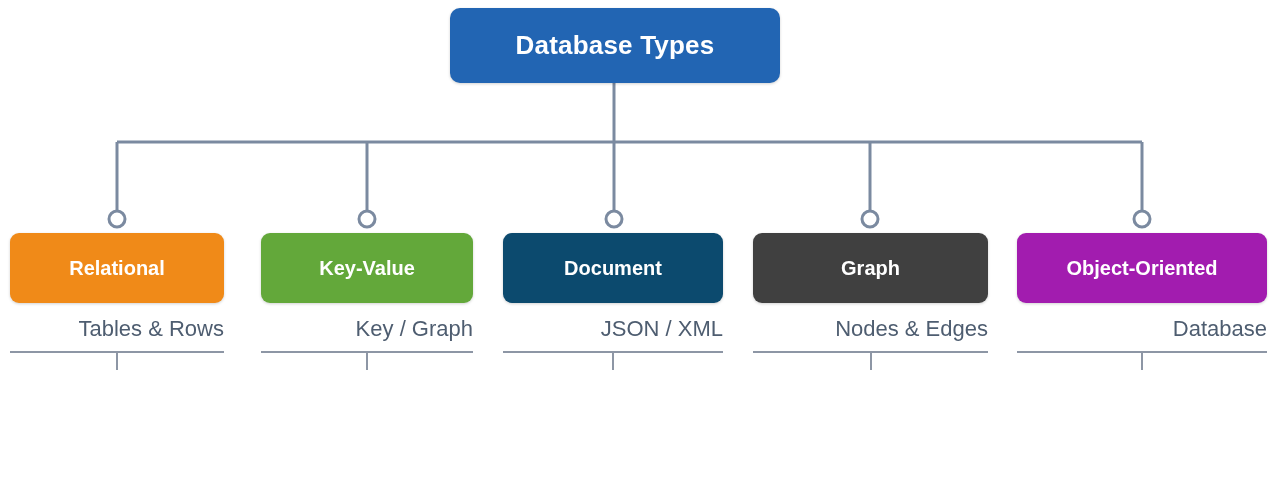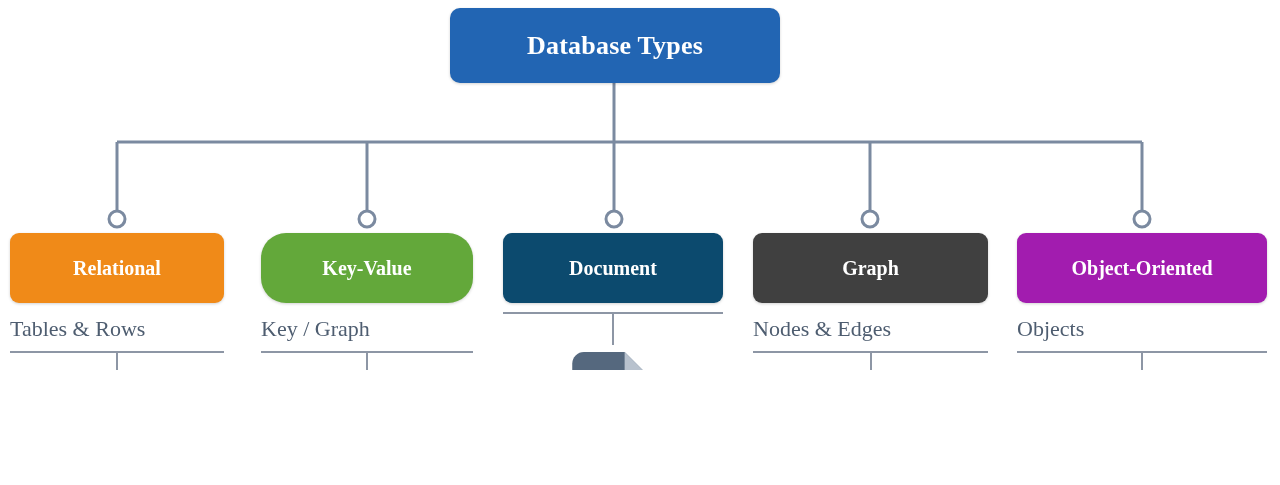--- a/index.html
+++ b/index.html
@@ -1,39 +1,39 @@
 <!DOCTYPE html>
 <html><head>
 <meta charset="utf-8">
 <style>
   html,body{margin:0;padding:0;background:#ffffff;}
   .canvas{
     position:relative;
     width:1280px;height:370px;
     background:#ffffff;
-    font-family:Liberation Serif, serif;
+    font-family:Liberation Sans, sans-serif;
     overflow:hidden;
   }
   .connectors{position:absolute;left:0;top:0;z-index:1;}
   .root-box{
     position:absolute;left:450px;top:8px;width:330px;height:75px;
     border-radius:10px;z-index:2;
     display:flex;align-items:center;justify-content:center;
     box-shadow:0 1px 3px rgba(0,0,0,.18);
   }
   .root-label{color:#ffffff;font-size:26px;font-weight:bold;letter-spacing:.2px;}
   .branch{position:absolute;top:233px;z-index:2;}
   .node-box{
     height:70px;border-radius:9px;
     display:flex;align-items:center;justify-content:center;
     box-shadow:0 1px 3px rgba(0,0,0,.18);
   }
   .node-label{color:#ffffff;font-size:20px;font-weight:bold;white-space:nowrap;}
   .subtitle{
-    margin-top:13px;text-align:left;
+    margin-top:13px;text-align:right;
     font-size:22px;color:#4e5d70;line-height:26px;white-space:nowrap;
   }
   .rule{margin-top:9px;border-top:2px solid #8d96a5;width:100%;}
   .tick{width:2px;height:31px;background:#8d96a5;margin:0 auto 5px auto;}
   .icon-wrap{height:100px;display:flex;align-items:center;justify-content:center;}
 </style>
 </head>
 <body>
 
 <div class="canvas">
@@ -78,21 +78,21 @@
         <rect x="35" y="41" width="30" height="17" rx="3" fill="#8ba0b3"></rect>
         <rect x="69" y="41" width="31" height="17" rx="3" fill="#8ba0b3"></rect>
         <rect x="0" y="62" width="31" height="17" rx="3" fill="#8ba0b3"></rect>
         <rect x="35" y="62" width="30" height="17" rx="3" fill="#8ba0b3"></rect>
         <rect x="69" y="62" width="31" height="17" rx="3" fill="#8ba0b3"></rect>
       </svg>
     </div>
   </div>
 
   <div class="branch" style="left:261px;width:212px;">
-    <div class="node-box" style="background-color: rgb(99, 168, 58); border-radius: 25px;">
+    <div class="node-box" style="background-color: rgb(99, 168, 58);">
       <span class="node-label">Key-Value</span>
     </div>
     <div class="subtitle">Key / Graph</div>
     <div class="rule"></div>
     <div class="tick"></div>
     <div class="icon-wrap">
       <svg width="132" height="102" viewBox="0 0 135 105">
         <g transform="translate(52,12) rotate(30)">
           <rect x="0" y="0" width="84" height="50" rx="13" fill="#54718f"></rect>
           <circle cx="62" cy="28" r="10" fill="#ffffff"></circle>
@@ -101,20 +101,21 @@
         <circle cx="27" cy="30" r="27" fill="#6aaa2e" stroke="#ffffff" stroke-width="3"></circle>
         <circle cx="21" cy="23" r="10" fill="#ffffff"></circle>
       </svg>
     </div>
   </div>
 
   <div class="branch" style="left:503px;width:220px;">
     <div class="node-box" style="background-color: #0c4a6e;">
       <span class="node-label">Document</span>
     </div>
+    <div class="subtitle">JSON / XML</div>
     <div class="rule"></div>
     <div class="tick"></div>
     <div class="icon-wrap">
       <svg width="82" height="97" viewBox="0 0 84 100">
         <path d="M12 0 h42 l30 30 v58 a12 12 0 0 1 -12 12 h-60 a12 12 0 0 1 -12 -12 v-76 a12 12 0 0 1 12 -12 z" fill="#55687e"></path>
         <path d="M54 0 l30 30 h-20 a10 10 0 0 1 -10 -10 z" fill="#b8c2ce"></path>
         <rect x="17" y="20" width="36" height="7" rx="3.5" fill="#ffffff"></rect>
         <rect x="17" y="33" width="27" height="7" rx="3.5" fill="#ffffff"></rect>
         <g stroke="#ffffff" stroke-width="7" fill="none" stroke-linecap="butt" stroke-linejoin="miter">
           <polyline points="34,56 20,70 34,84"></polyline>
@@ -146,21 +147,21 @@
         <circle cx="59" cy="86" r="21" fill="#e8374a"></circle>
         <circle cx="54" cy="80" r="7" fill="#ffffff"></circle>
       </svg>
     </div>
   </div>
 
   <div class="branch" style="left:1017px;width:250px;">
     <div class="node-box" style="background-color: #a21caf;">
       <span class="node-label">Object-Oriented</span>
     </div>
-    <div class="subtitle">Objects</div>
+    <div class="subtitle">Database</div>
     <div class="rule"></div>
     <div class="tick"></div>
     <div class="icon-wrap">
       <svg width="100" height="103" viewBox="0 0 110 115">
         <polygon points="55,5 103,31 55,57 7,31" fill="#2391a8"></polygon>
         <polygon points="7,39 51,63 51,113 7,89" fill="#2391a8"></polygon>
         <polygon points="59,63 103,39 103,89 59,113" fill="#2391a8"></polygon>
       </svg>
     </div>
   </div>

